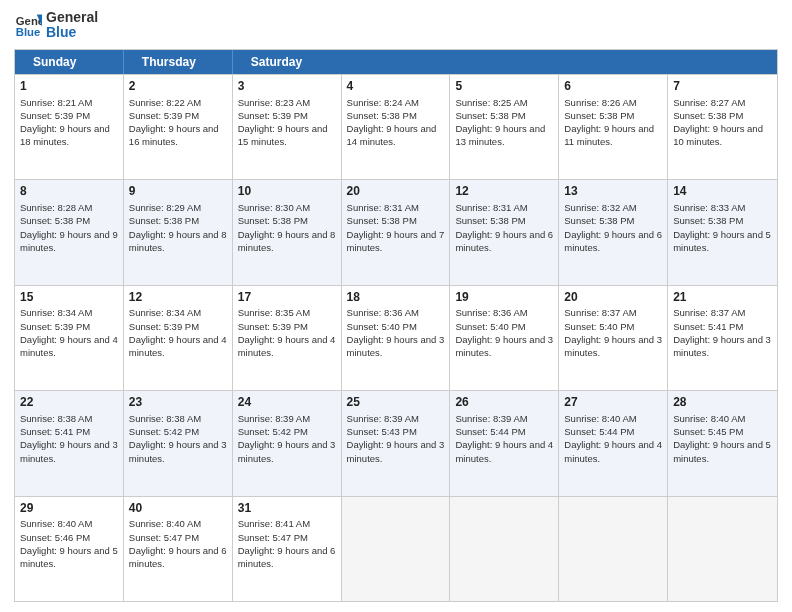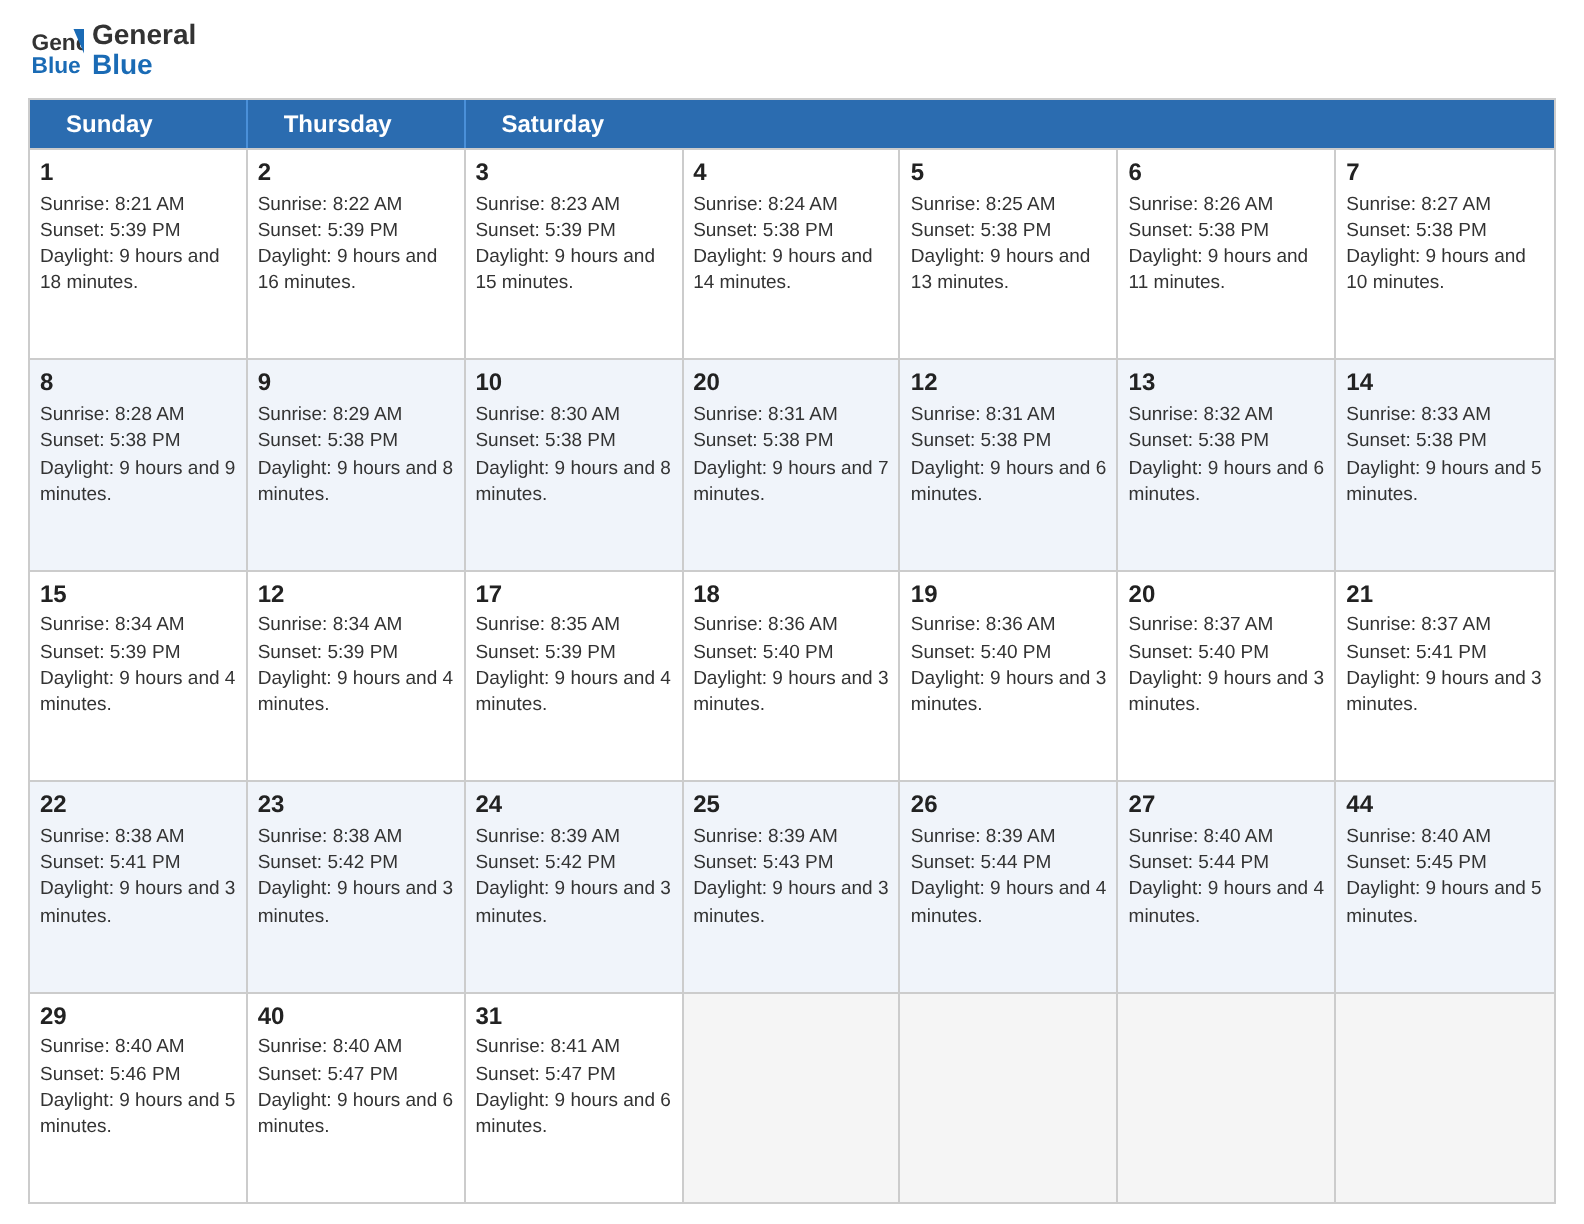--- a/index.html
+++ b/index.html
@@ -152,21 +152,21 @@
           <div class="cal-cell"><span class="day-num">20</span>Sunrise: 8:37 AM<br>Sunset: 5:40 PM<br>Daylight: 9 hours and 3 minutes.</div>
           <div class="cal-cell"><span class="day-num">21</span>Sunrise: 8:37 AM<br>Sunset: 5:41 PM<br>Daylight: 9 hours and 3 minutes.</div>
         </div>
         <div class="cal-row">
           <div class="cal-cell"><span class="day-num">22</span>Sunrise: 8:38 AM<br>Sunset: 5:41 PM<br>Daylight: 9 hours and 3 minutes.</div>
           <div class="cal-cell"><span class="day-num">23</span>Sunrise: 8:38 AM<br>Sunset: 5:42 PM<br>Daylight: 9 hours and 3 minutes.</div>
           <div class="cal-cell"><span class="day-num">24</span>Sunrise: 8:39 AM<br>Sunset: 5:42 PM<br>Daylight: 9 hours and 3 minutes.</div>
           <div class="cal-cell"><span class="day-num">25</span>Sunrise: 8:39 AM<br>Sunset: 5:43 PM<br>Daylight: 9 hours and 3 minutes.</div>
           <div class="cal-cell"><span class="day-num">26</span>Sunrise: 8:39 AM<br>Sunset: 5:44 PM<br>Daylight: 9 hours and 4 minutes.</div>
           <div class="cal-cell"><span class="day-num">27</span>Sunrise: 8:40 AM<br>Sunset: 5:44 PM<br>Daylight: 9 hours and 4 minutes.</div>
-          <div class="cal-cell"><span class="day-num">44</span>Sunrise: 8:40 AM<br>Sunset: 5:45 PM<br>Daylight: 9 hours and 5 minutes.</div>
+          <div class="cal-cell"><span class="day-num">28</span>Sunrise: 8:40 AM<br>Sunset: 5:45 PM<br>Daylight: 9 hours and 5 minutes.</div>
         </div>
         <div class="cal-row">
           <div class="cal-cell"><span class="day-num">29</span>Sunrise: 8:40 AM<br>Sunset: 5:46 PM<br>Daylight: 9 hours and 5 minutes.</div>
           <div class="cal-cell"><span class="day-num">40</span>Sunrise: 8:40 AM<br>Sunset: 5:47 PM<br>Daylight: 9 hours and 6 minutes.</div>
           <div class="cal-cell"><span class="day-num">31</span>Sunrise: 8:41 AM<br>Sunset: 5:47 PM<br>Daylight: 9 hours and 6 minutes.</div>
           <div class="cal-cell empty"></div>
           <div class="cal-cell empty"></div>
           <div class="cal-cell empty"></div>
           <div class="cal-cell empty"></div>
         </div>

